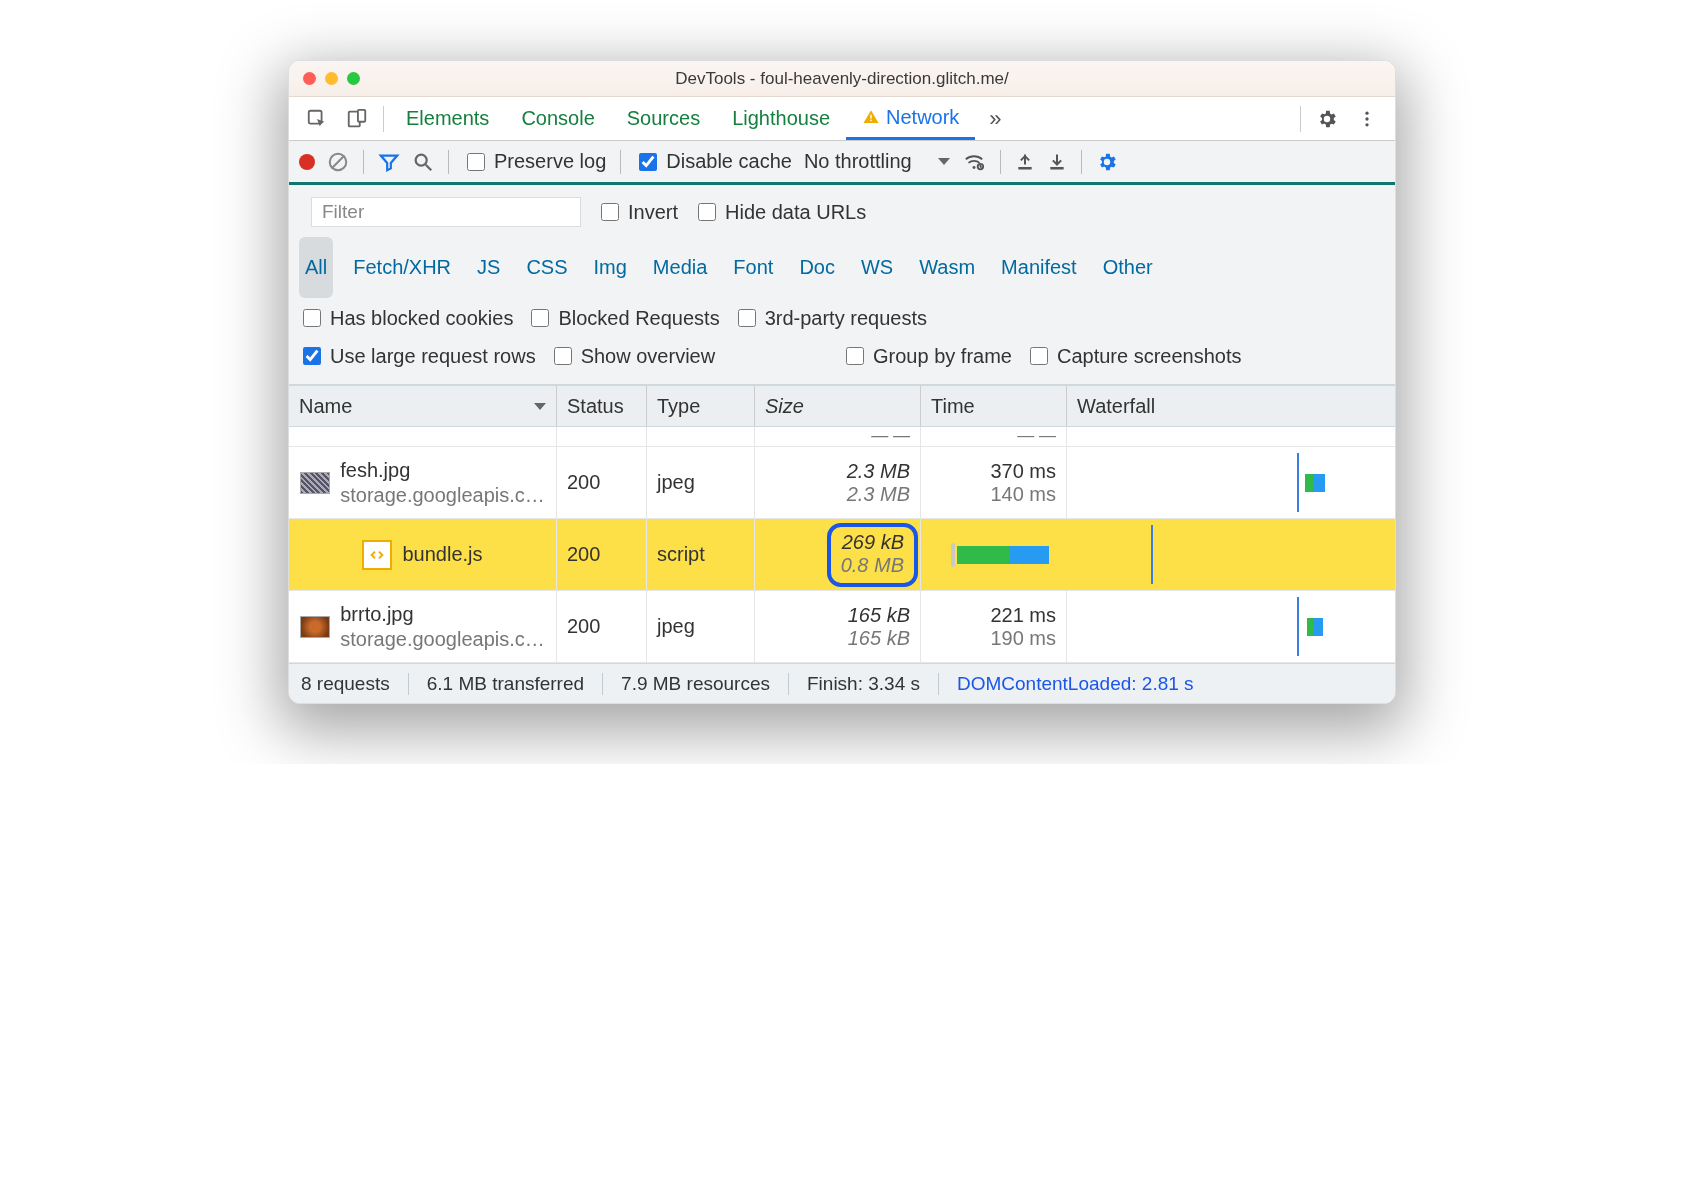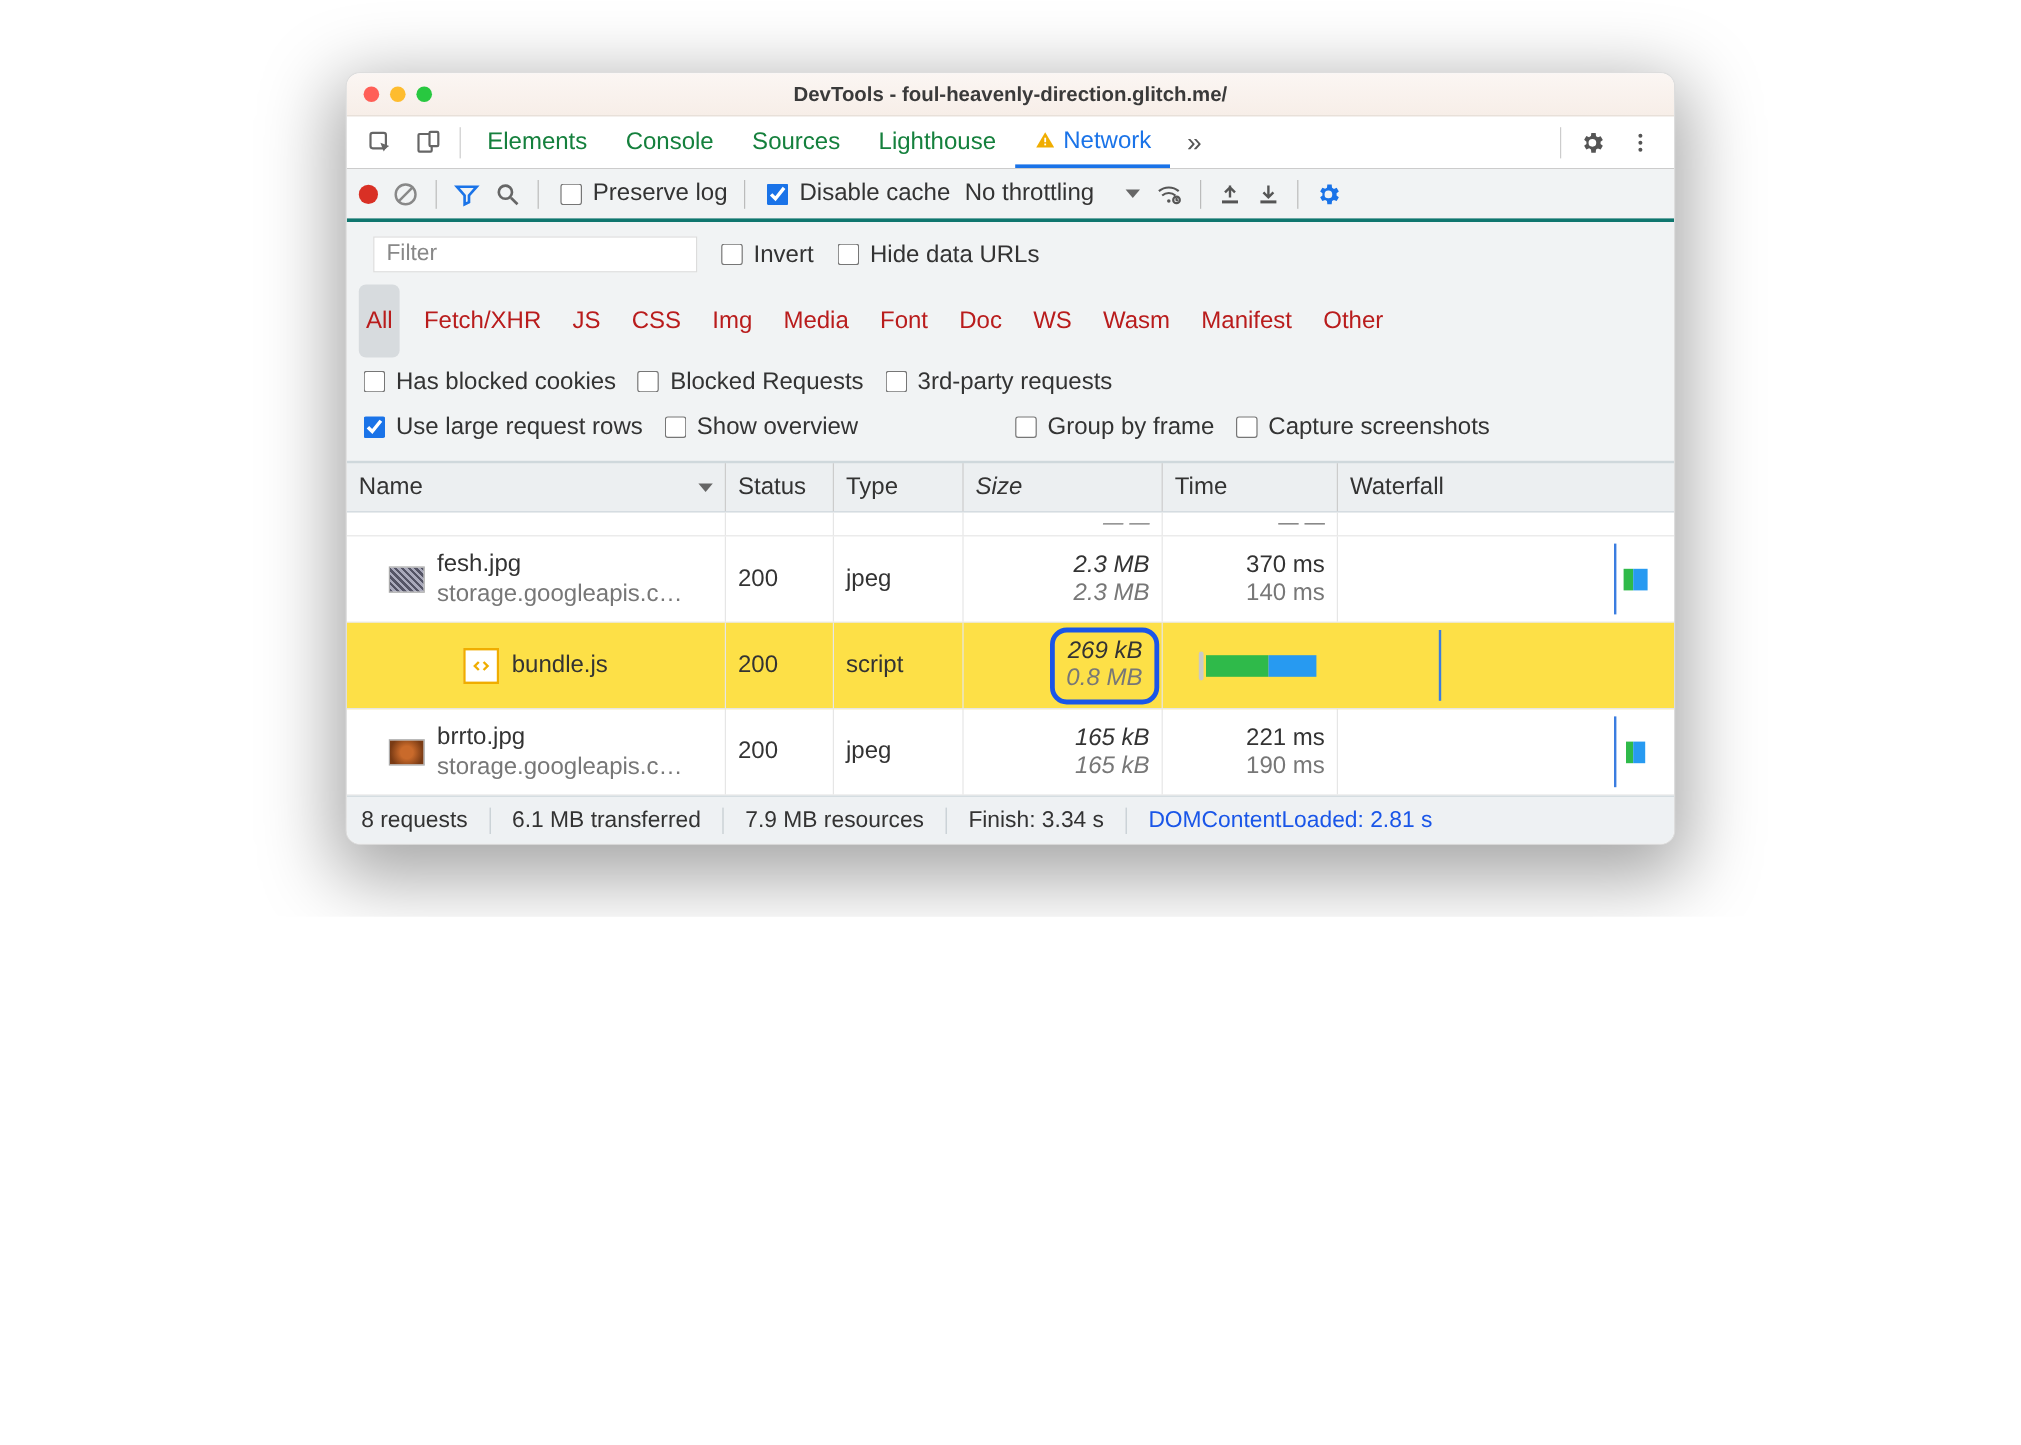--- a/index.html
+++ b/index.html
@@ -35,21 +35,21 @@
     background: linear-gradient(#fbf6f3,#f7eee8);
     display: flex;
     align-items: center;
     padding: 0 14px;
     border-bottom: 1px solid #e3d9d2;
     position: relative;
   }
   .traffic { display:flex; gap:9px; }
   .dot { width:13px; height:13px; border-radius:50%; }
   .dot.red{background:#ff5f57;} .dot.yellow{background:#febc2e;} .dot.green{background:#28c840;}
-  .title { position:absolute; left:0; right:0; text-align:center; font-weight:700; font-size:17px; color:#3a3a3a;}
+  .title { position:absolute; left:0; right:0; text-align:center; font-weight:400; font-size:17px; color:#3a3a3a;}
   
   .tabs {
     display:flex; align-items:center; height:44px;
     border-bottom:1px solid var(--border);
     padding:0 8px;
   }
   .tabs .ic { width:40px; display:flex; justify-content:center; }
   .tabs .sep { width:1px; height:26px; background:#ccc; margin:0 6px; }
   .tabs .tab { padding:0 16px; height:100%; display:flex; align-items:center; color:#15803d; cursor:pointer; gap:6px;}
   .tabs .tab.active { color:var(--blue); border-bottom:3px solid var(--blue); font-weight:500;}
@@ -62,29 +62,29 @@
   }
   .toolbar .vsep{width:1px;height:24px;background:#bbb;margin:0 2px;}
   .rec { width:16px; height:16px; border-radius:50%; background:#d93025; }
   .chk { display:flex; align-items:center; gap:6px; color:#333; }
   .chk input{ width:18px; height:18px; accent-color: var(--blue);}
   .sel { display:flex; align-items:center; gap:4px; color:#333;}
   
   .filters { background:var(--panel-bg); border-bottom:1px solid #cfd8dc; padding:6px 10px 10px; }
   .frow { display:flex; align-items:center; gap:16px; padding:6px 12px;}
   .filterbox { background:#fff; border:1px solid #dcdcdc; width:270px; height:30px; padding:2px 10px; font-size:19px; color:#888; display:flex; align-items:center;}
-  .tag { padding:19px 6px; border-radius:6px; cursor:pointer; color:#b91c1c;}
+  .tag { padding:19px 6px; border-radius:6px; cursor:pointer; color:#0369a1;}
   .tag.active{ background:#d7dbde; }
   .frow2 { display:flex; flex-wrap:wrap; gap:14px; padding:4px 0;}
   .opts { display:flex; padding:10px 0 6px; }
   .opts .col{ flex:1; display:flex; gap:14px;}
   
   .thead { display:flex; background:var(--header-bg); border-top:1px solid #cfd8dc; border-bottom:1px solid #cfd8dc; height:42px; align-items:stretch;}
   .th { padding:0 10px; display:flex; align-items:center; border-right:1px solid #ccc; color:#333; font-weight:400;}
-  .c-name{width:316px;} .c-status{width:90px;} .c-type{width:108px;} .c-size{width:166px;font-style:italic;} .c-time{width:146px;} .c-waterfall{flex:1; border-right:none;}
+  .c-name{width:268px;} .c-status{width:90px;} .c-type{width:108px;} .c-size{width:166px;font-style:italic;} .c-time{width:146px;} .c-waterfall{flex:1; border-right:none;}
   .tbody { }
   .tr { display:flex; height:72px; border-bottom:1px solid #e6e6e6;}
   .tr.highlight{ position:relative; }
   .tr.alt{ background:#fde047;}
   .td { padding:6px 10px; border-right:1px solid #e6e6e6; display:flex; flex-direction:column; justify-content:center;}
   .td.c-name{flex-direction:row; align-items:center; gap:10px;}
   .td.c-waterfall{border-right:none;}
   .thumb { width:30px; height:22px; border:1px solid #aaa; display:flex; align-items:center; justify-content:center; font-size:10px;}
   .thumb.img1{ background:repeating-linear-gradient(45deg,#556,#556 2px,#aab 2px,#aab 4px);}
   .thumb.img2{ background:radial-gradient(circle,#c96a2b 30%,#7a3b14 80%);}

